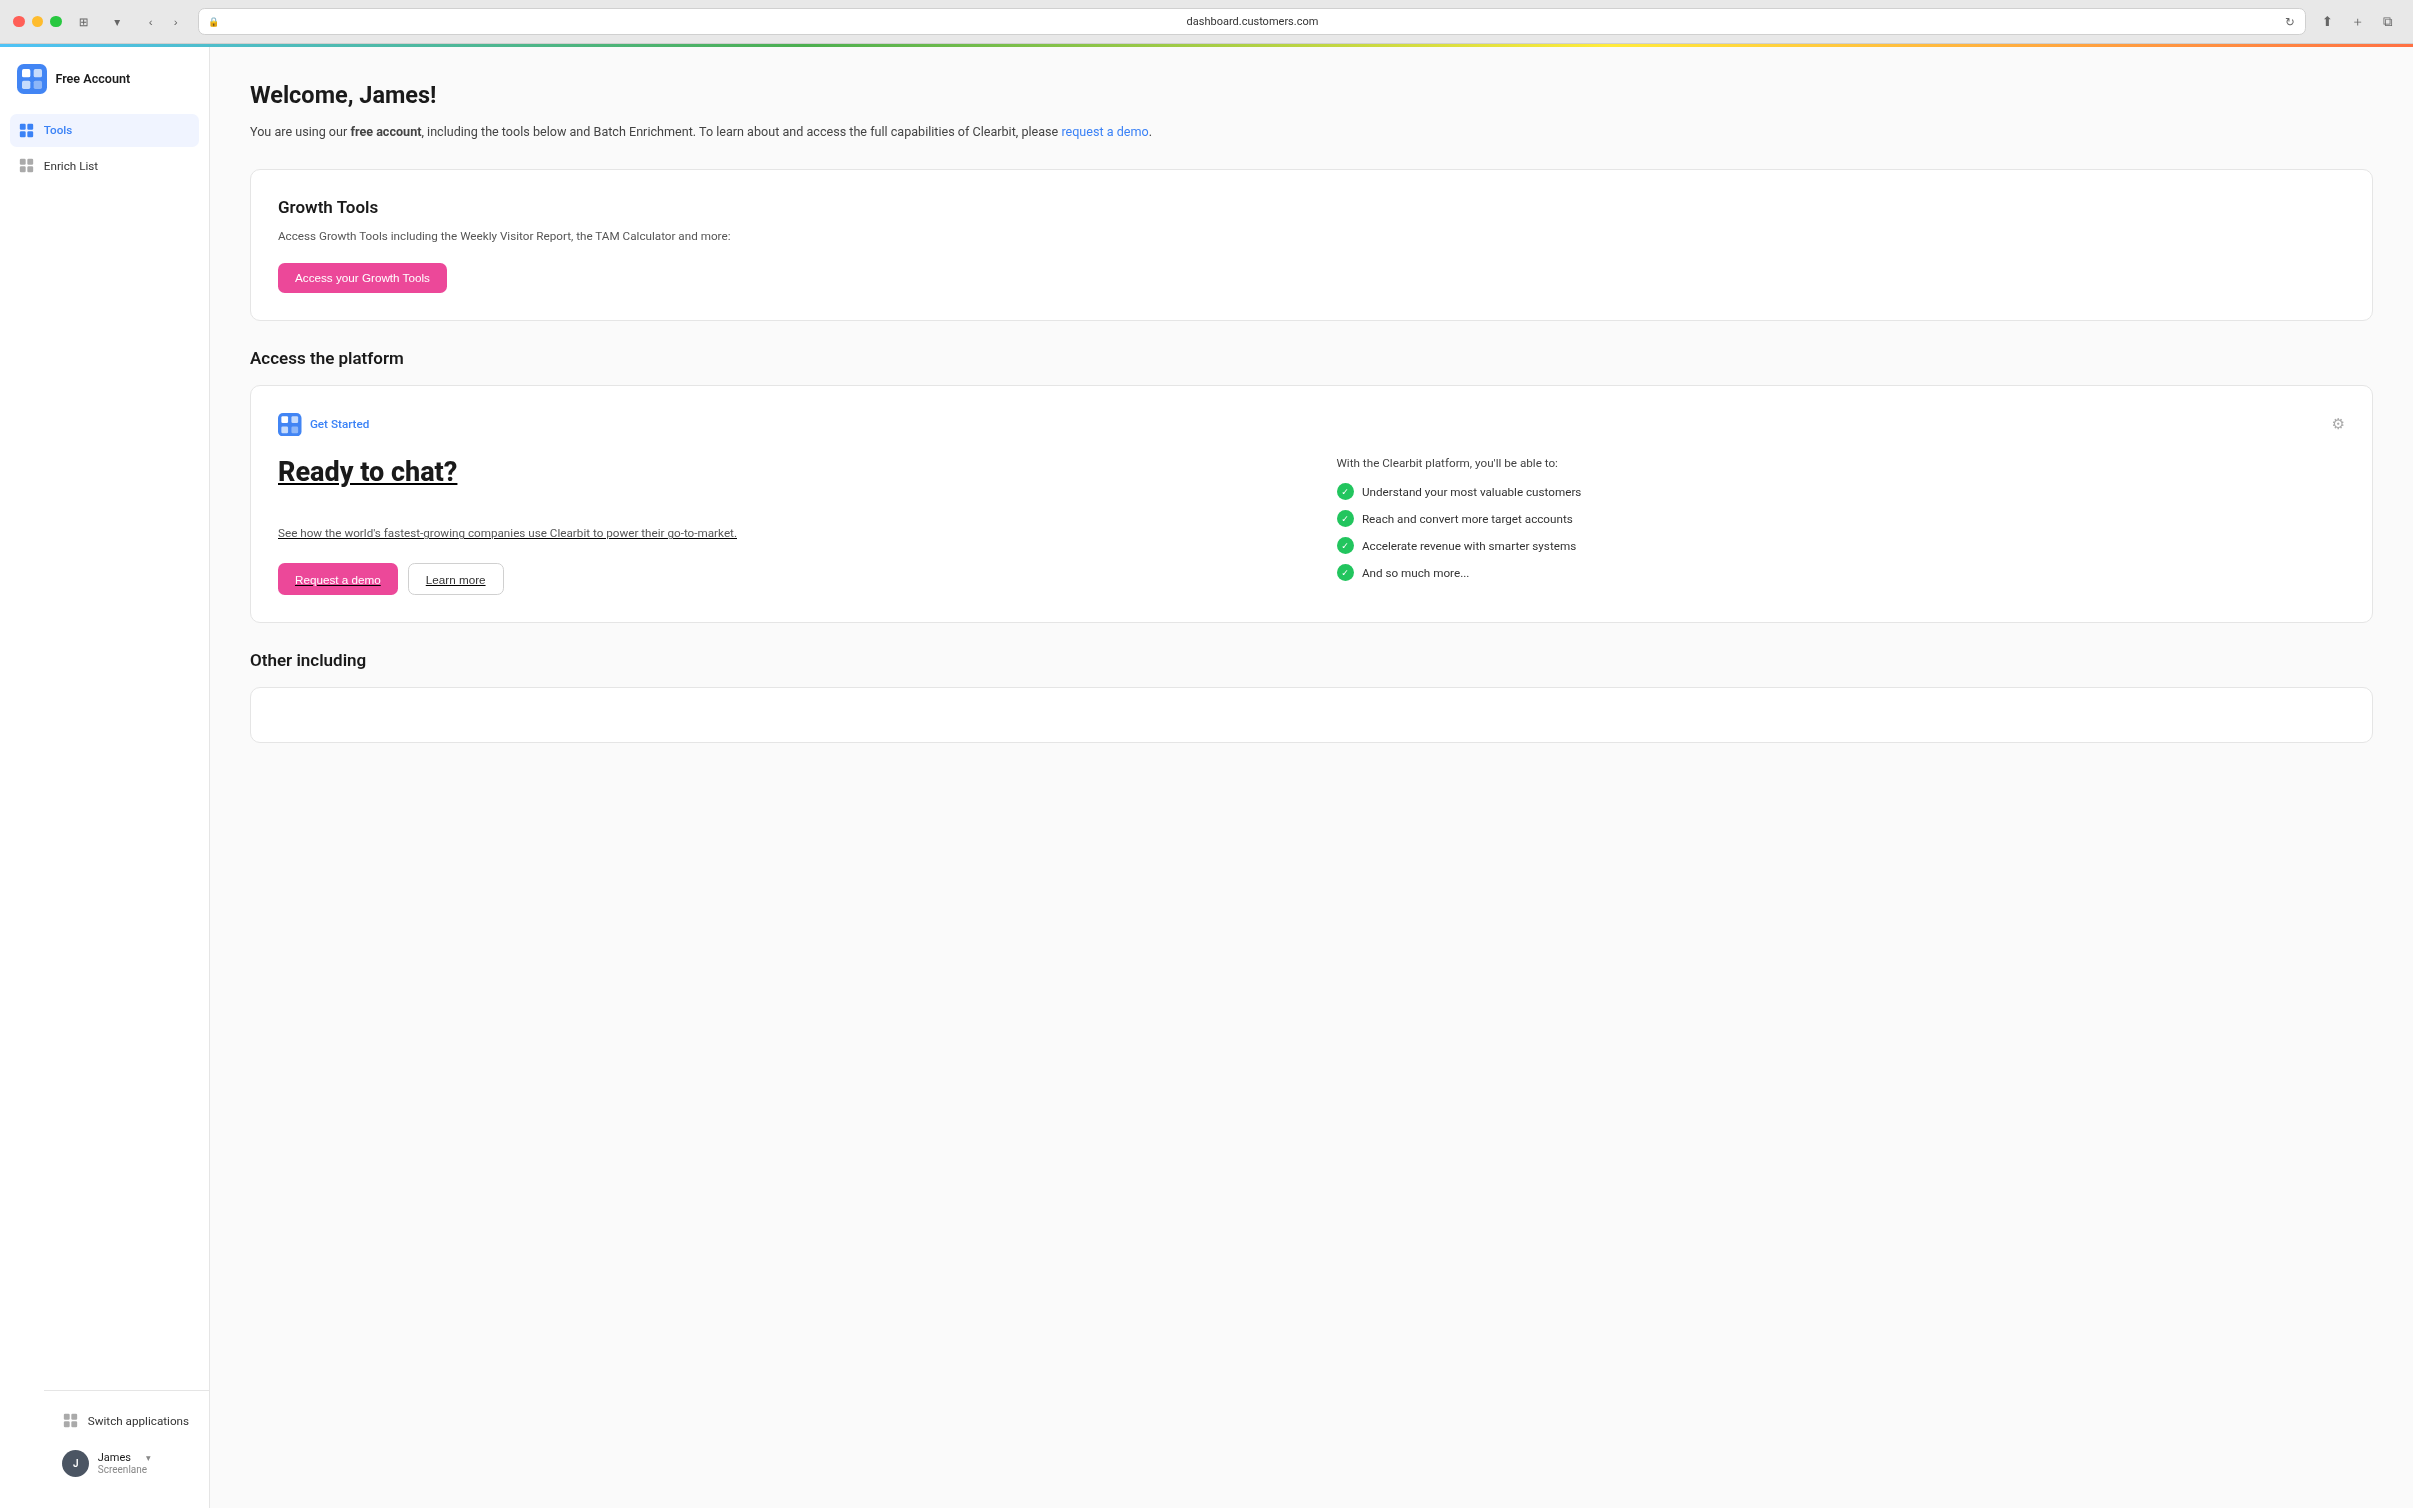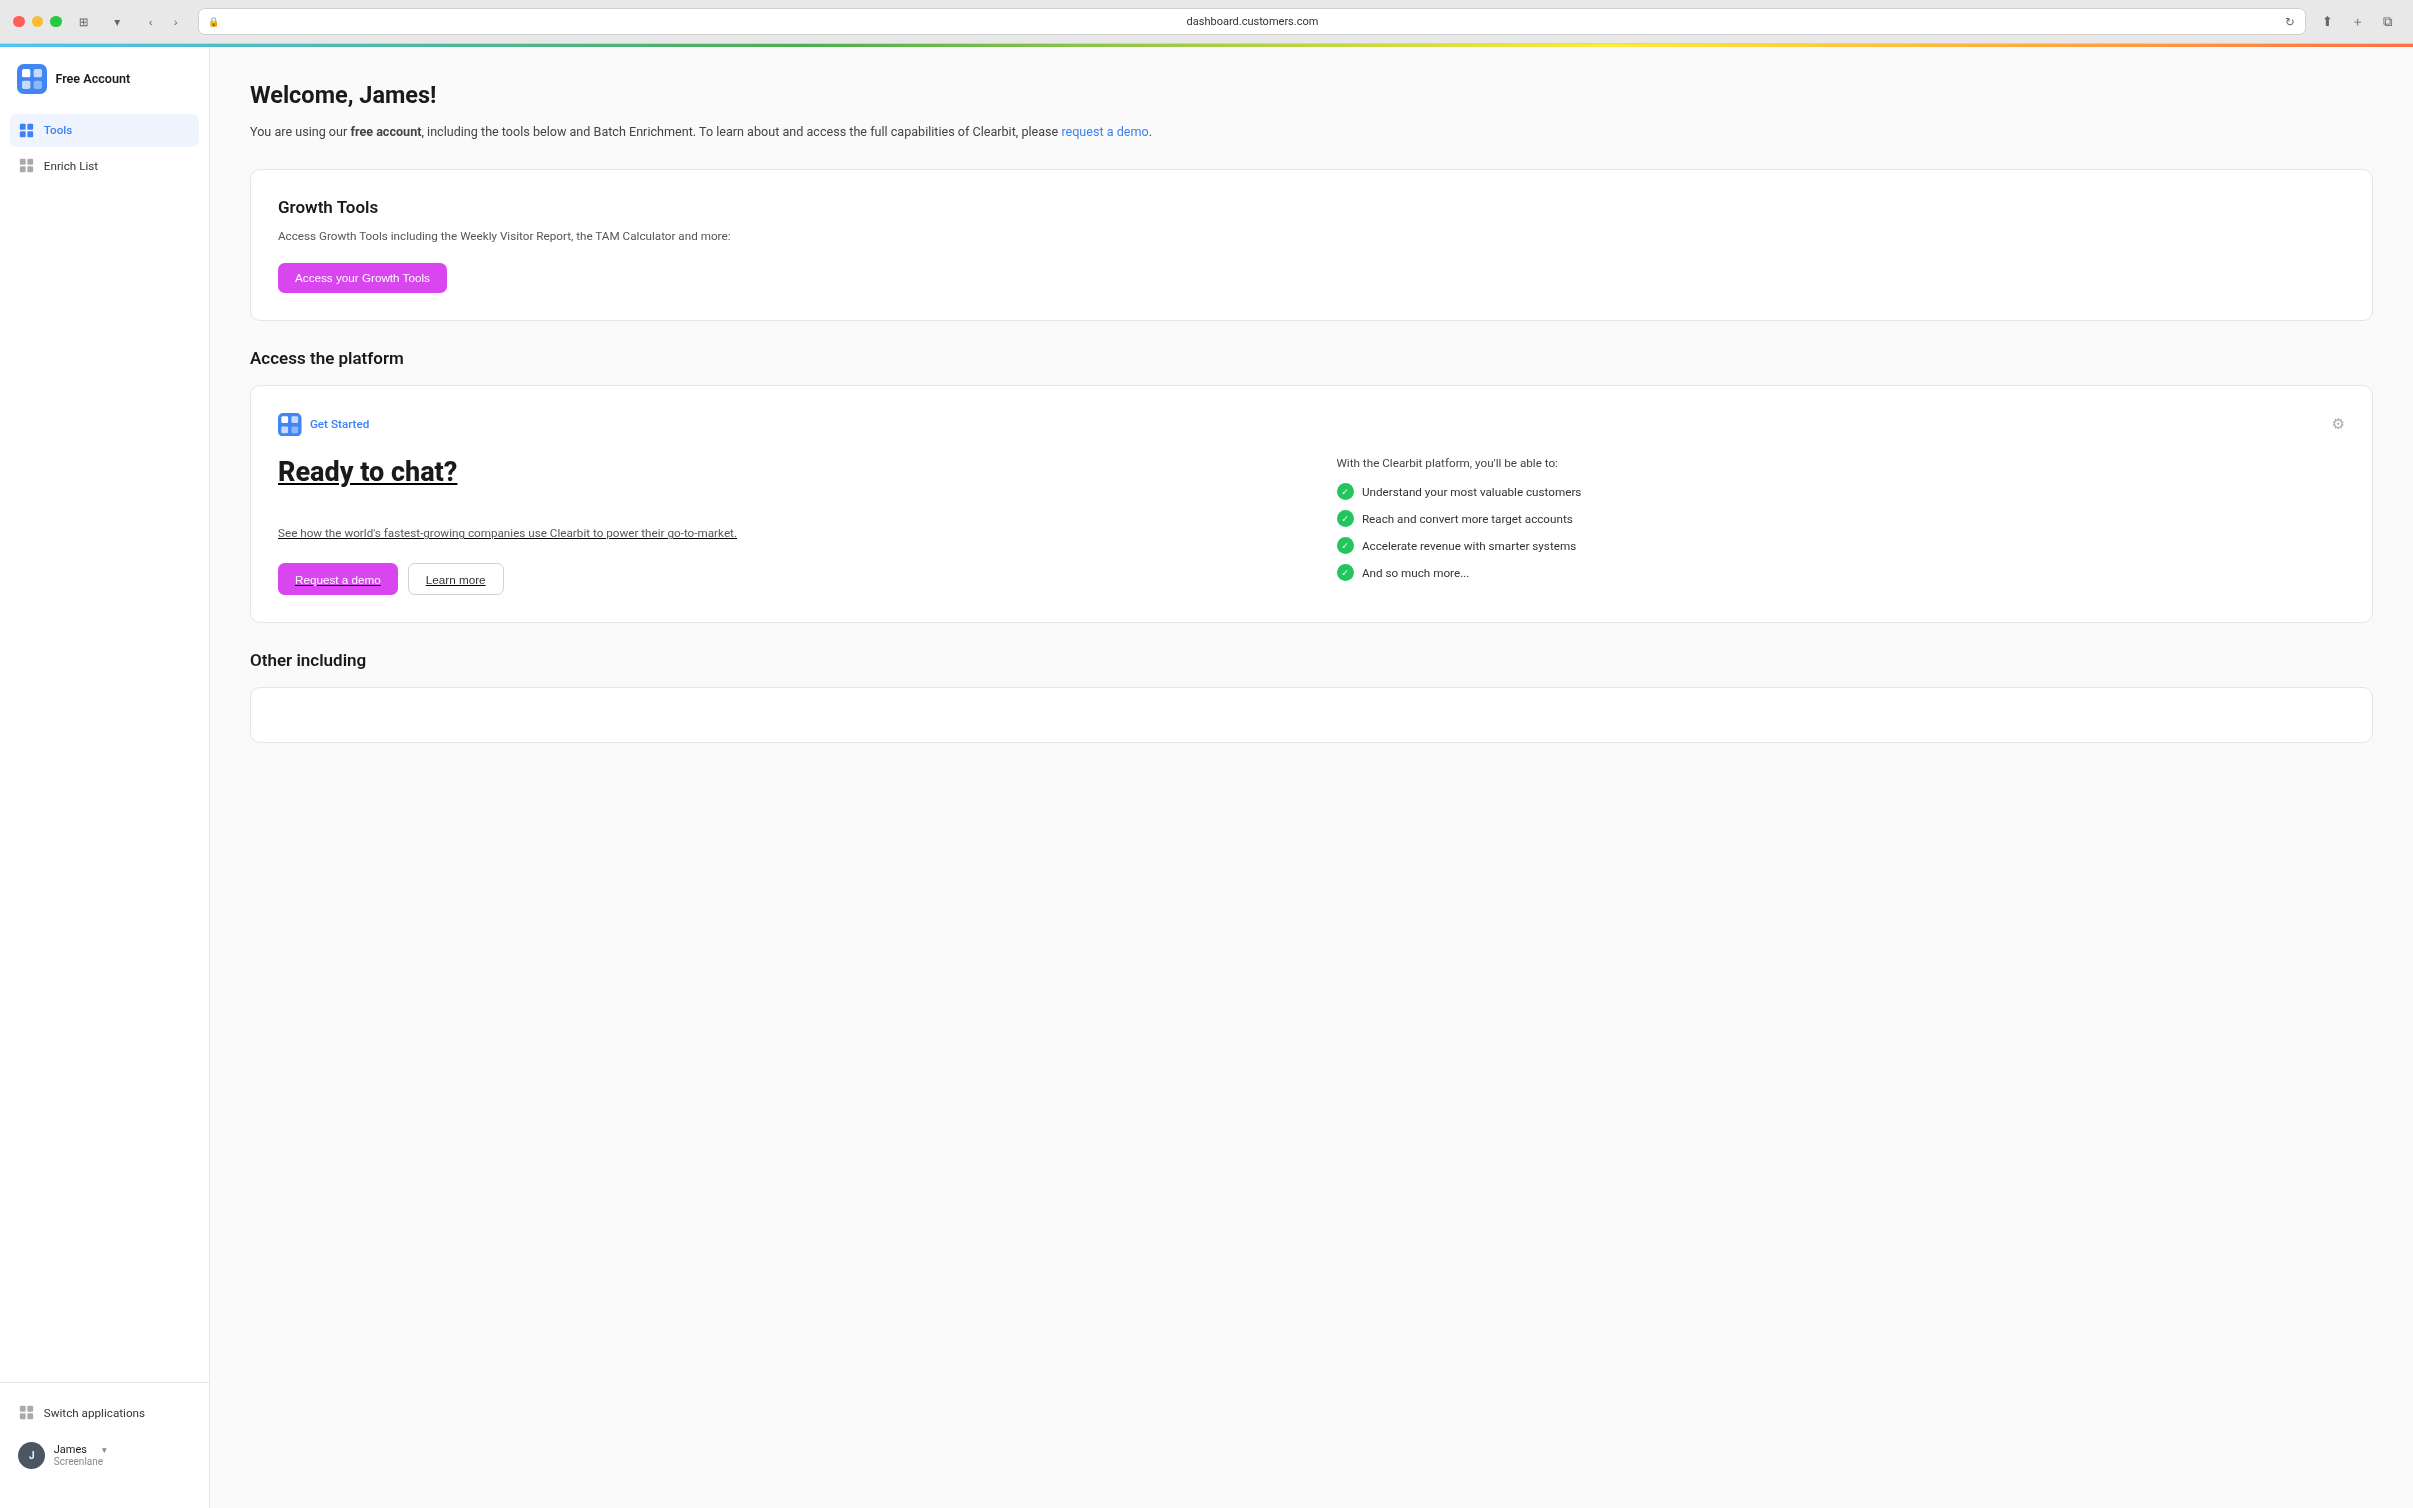--- a/index.html
+++ b/index.html
@@ -139,23 +139,24 @@
     }
     .sidebar-item.active .sidebar-item-label { color: #3b82f6; font-weight: 500; }
     .sidebar-icon {
       width: 17px;
       height: 17px;
       display: flex;
       align-items: center;
       justify-content: center;
     }
     .sidebar-bottom {
-      padding: 14px 10px;
+      padding: 6px 10px;
       border-top: 0.8px solid #e5e5e5;
       padding-top: 13.4px;
+      margin-left: 44px;
     }
     .sidebar-switch-apps {
       display: flex;
       align-items: center;
       gap: 8.4px;
       padding: 8.4px 8.4px;
       border-radius: 6.7px;
       cursor: pointer;
       margin-bottom: 3.4px;
     }
@@ -229,21 +230,21 @@
       color: #1a1a1a;
       margin-bottom: 10px;
     }
     .card-description {
       font-size: 11.7px;
       color: #555;
       line-height: 1.6;
       margin-bottom: 17px;
     }
     .btn-primary {
-      background: #d946ef;
+      background: #ec4899;
       color: white;
       border: none;
       padding: 8.4px 17px;
       border-radius: 6.7px;
       font-size: 11.7px;
       font-weight: 500;
       cursor: pointer;
     }
     .btn-secondary {
       background: white;

